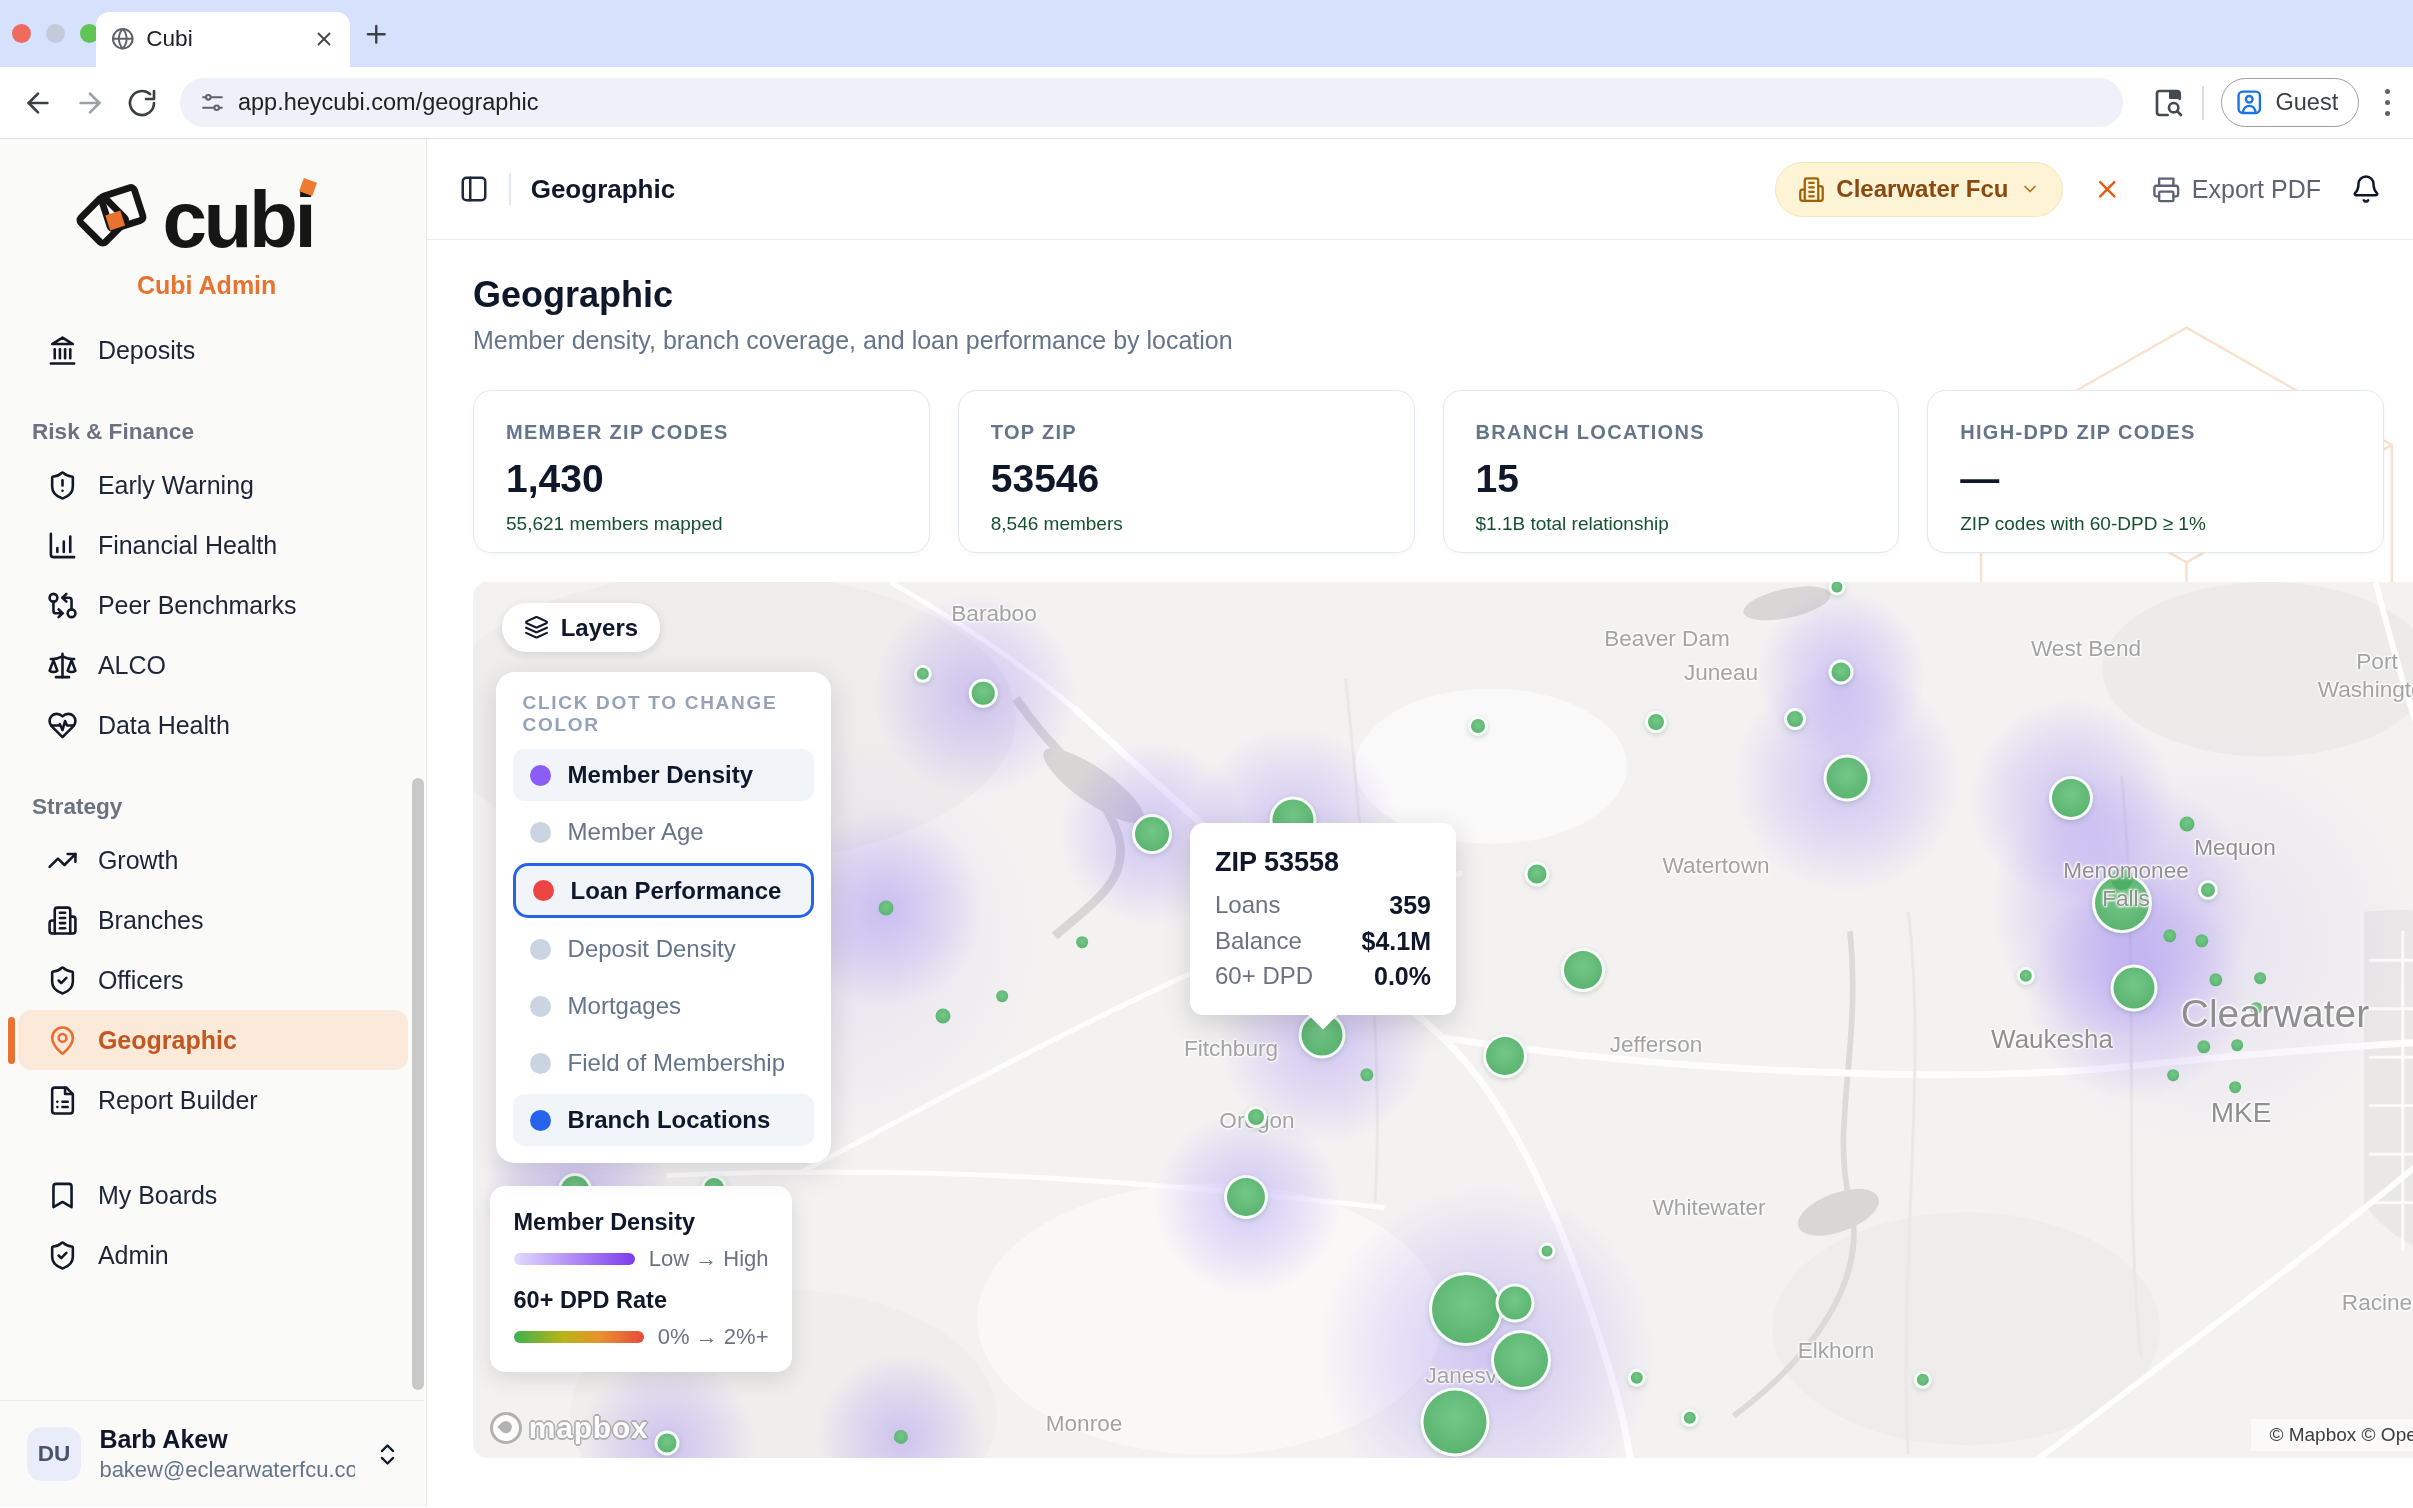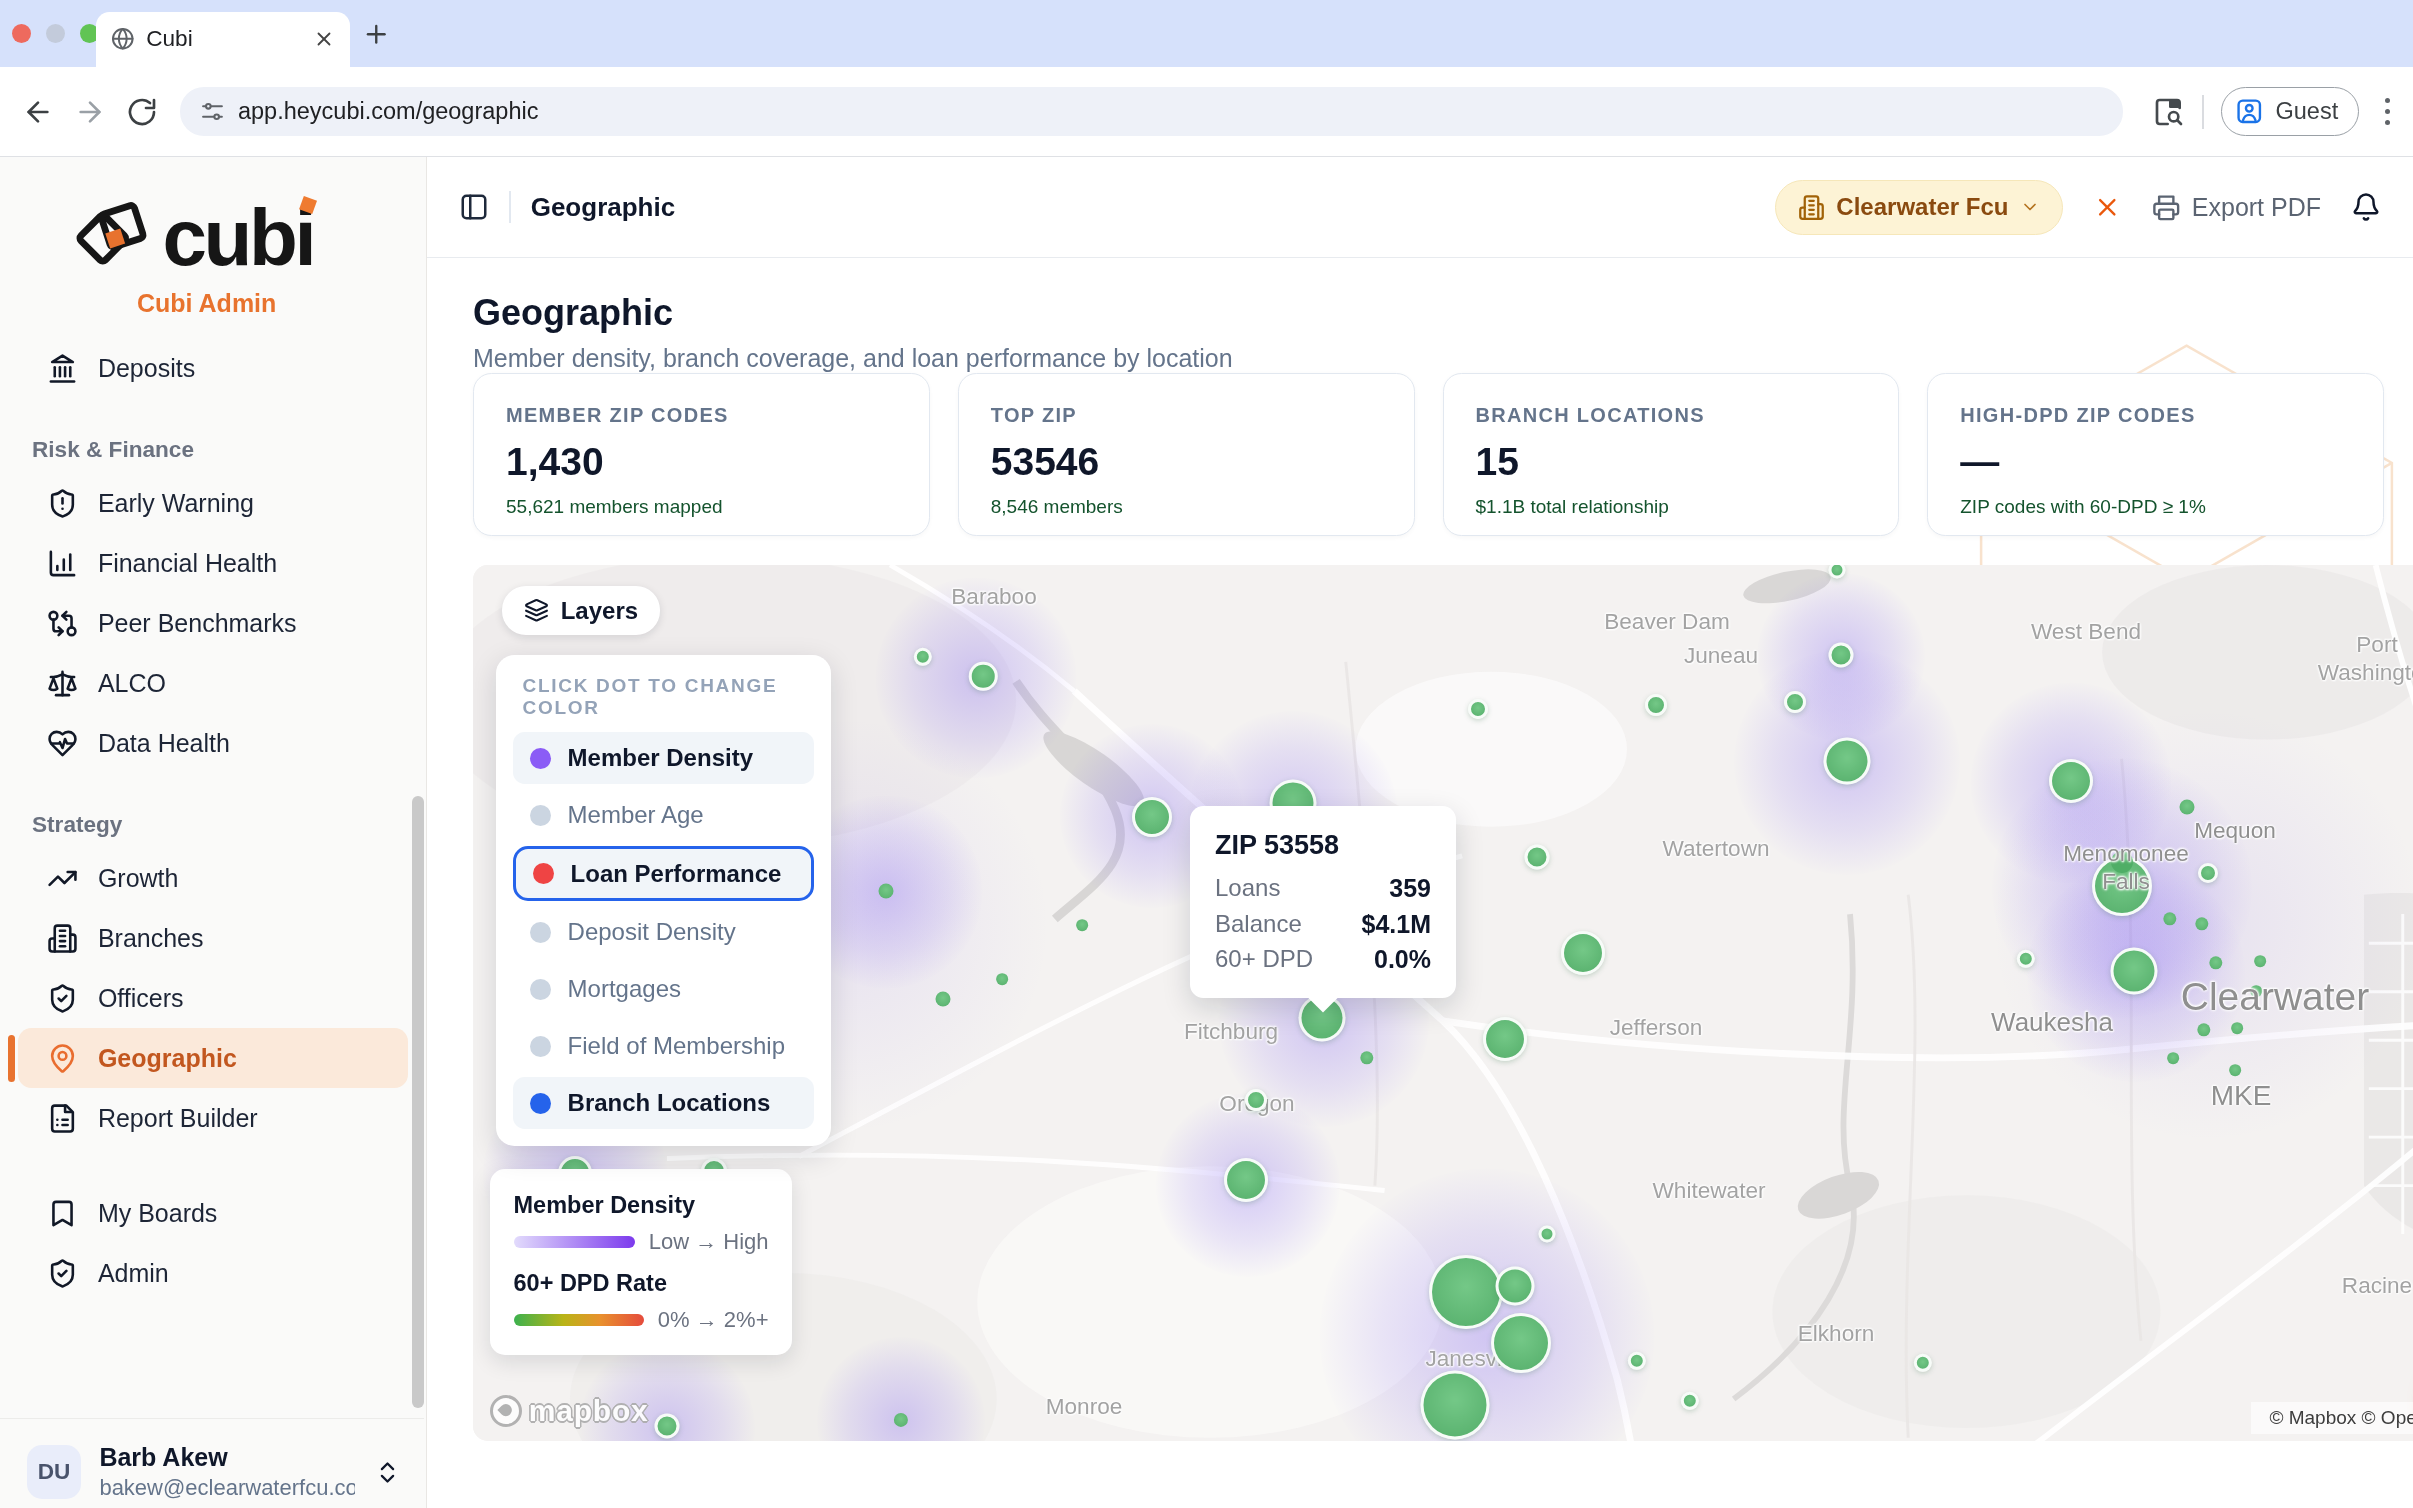--- a/index.html
+++ b/index.html
@@ -10,21 +10,21 @@
 
   
   .tabstrip { height:67px; background:#d6e1fb; position:relative; }
   .lights { position:absolute; top:23.5px; left:11.7px; display:flex; gap:15px; }
   .light { width:19px; height:19px; border-radius:50%; }
   .light.r { background:#ee6a5e; } .light.y { background:#c3cbdb; } .light.g { background:#61c454; }
   .tab { position:absolute; left:96px; top:11.7px; width:254px; height:55px; background:#fff; border-radius:13.4px 13.4px 0 0; display:flex; align-items:center; padding:0 15px; gap:11.7px; }
   .tab-title { font-size:22.6px; color:#202124; flex:1; }
   .tab-close { color:#444; width:22px; height:22px; }
   .newtab { position:absolute; left:362px; top:20px; width:28.5px; height:28.5px; color:#3c4043; }
-  .toolbar { height:90px; background:#fff; border-bottom:1.7px solid #dfe1e5; display:flex; align-items:center; padding:0 15px; gap:6.7px; }
+  .toolbar { height:72px; background:#fff; border-bottom:1.7px solid #dfe1e5; display:flex; align-items:center; padding:0 15px; gap:6.7px; }
   .navbtn { width:32px; height:32px; color:#3c4043; margin:0 6.7px; }
   .navbtn.dis { color:#9aa0a6; }
   .urlbar { height:49px; flex:0 0 auto; width:1943px; background:#eef1f8; border-radius:24px; display:flex; align-items:center; padding:0 20px; gap:13.4px; margin-left:8.4px; }
   .urlbar .ic { width:25px; height:25px; color:#5f6368; }
   .url-text { font-size:23.5px; color:#202124; }
   .chrome-right { display:flex; align-items:center; margin-left:auto; gap:17px; }
   .sp-icon { width:32px; height:32px; color:#454a4e; }
   .vdiv { width:1.7px; height:34px; background:#dadce0; }
   .guest { display:flex; align-items:center; gap:11.7px; border:1.7px solid #9aa0a6; border-radius:25px; height:49px; padding:0 20px 0 13.4px; }
   .guest .ic { width:28.5px; height:28.5px; color:#1a73e8; stroke-width:2.4; }
@@ -76,21 +76,21 @@
   .export { display:flex; align-items:center; gap:11.7px; color:#5b6472; }
   .export .ic { width:28.5px; height:28.5px; }
   .export span { font-size:25px; font-weight:500; }
   .bell { width:30px; height:30px; color:#0f172a; }
 
   
   .content { padding:34px 29px 0 46px; position:relative; }
   .decor { position:absolute; top:75px; right:-25px; width:503px; height:503px; z-index:0; opacity:.75; }
   .h1 { font-size:36px; font-weight:700; color:#0f172a; position:relative; z-index:1; }
   .sub { font-size:25px; color:#64748b; margin-top:10px; position:relative; z-index:1; }
-  .cards { display:grid; grid-template-columns:repeat(4,1fr); gap:28px; position:relative; z-index:1; }
+  .cards { display:grid; grid-template-columns:repeat(4,1fr); gap:28px; margin-top:35px; position:relative; z-index:1; }
   .card { background:#fff; border:1.7px solid #e2e8f0; border-radius:18.4px; height:163px; padding:30px 32px; box-shadow:0 1.7px 4.2px rgba(15,23,42,.03); }
   .card .cl { font-size:20px; font-weight:600; letter-spacing:1.3px; color:#64748b; }
   .card .cv { font-size:39px; font-weight:800; color:#0f172a; margin-top:13.4px; }
   .card .cs { font-size:19px; color:#14532d; margin-top:11.7px; }
 
   
   .map { position:relative; margin-top:29px; width:2211px; height:876px; border-radius:15px; overflow:hidden; background:#f4f2f1; z-index:1; }
   .map-base { position:absolute; inset:0; z-index:0; }
   .glow { position:absolute; border-radius:50%; transform:translate(-50%,-50%); z-index:1;
           background:radial-gradient(circle, rgba(126,95,245,.30) 0%, rgba(126,95,245,.13) 45%, rgba(126,95,245,0) 72%); }

